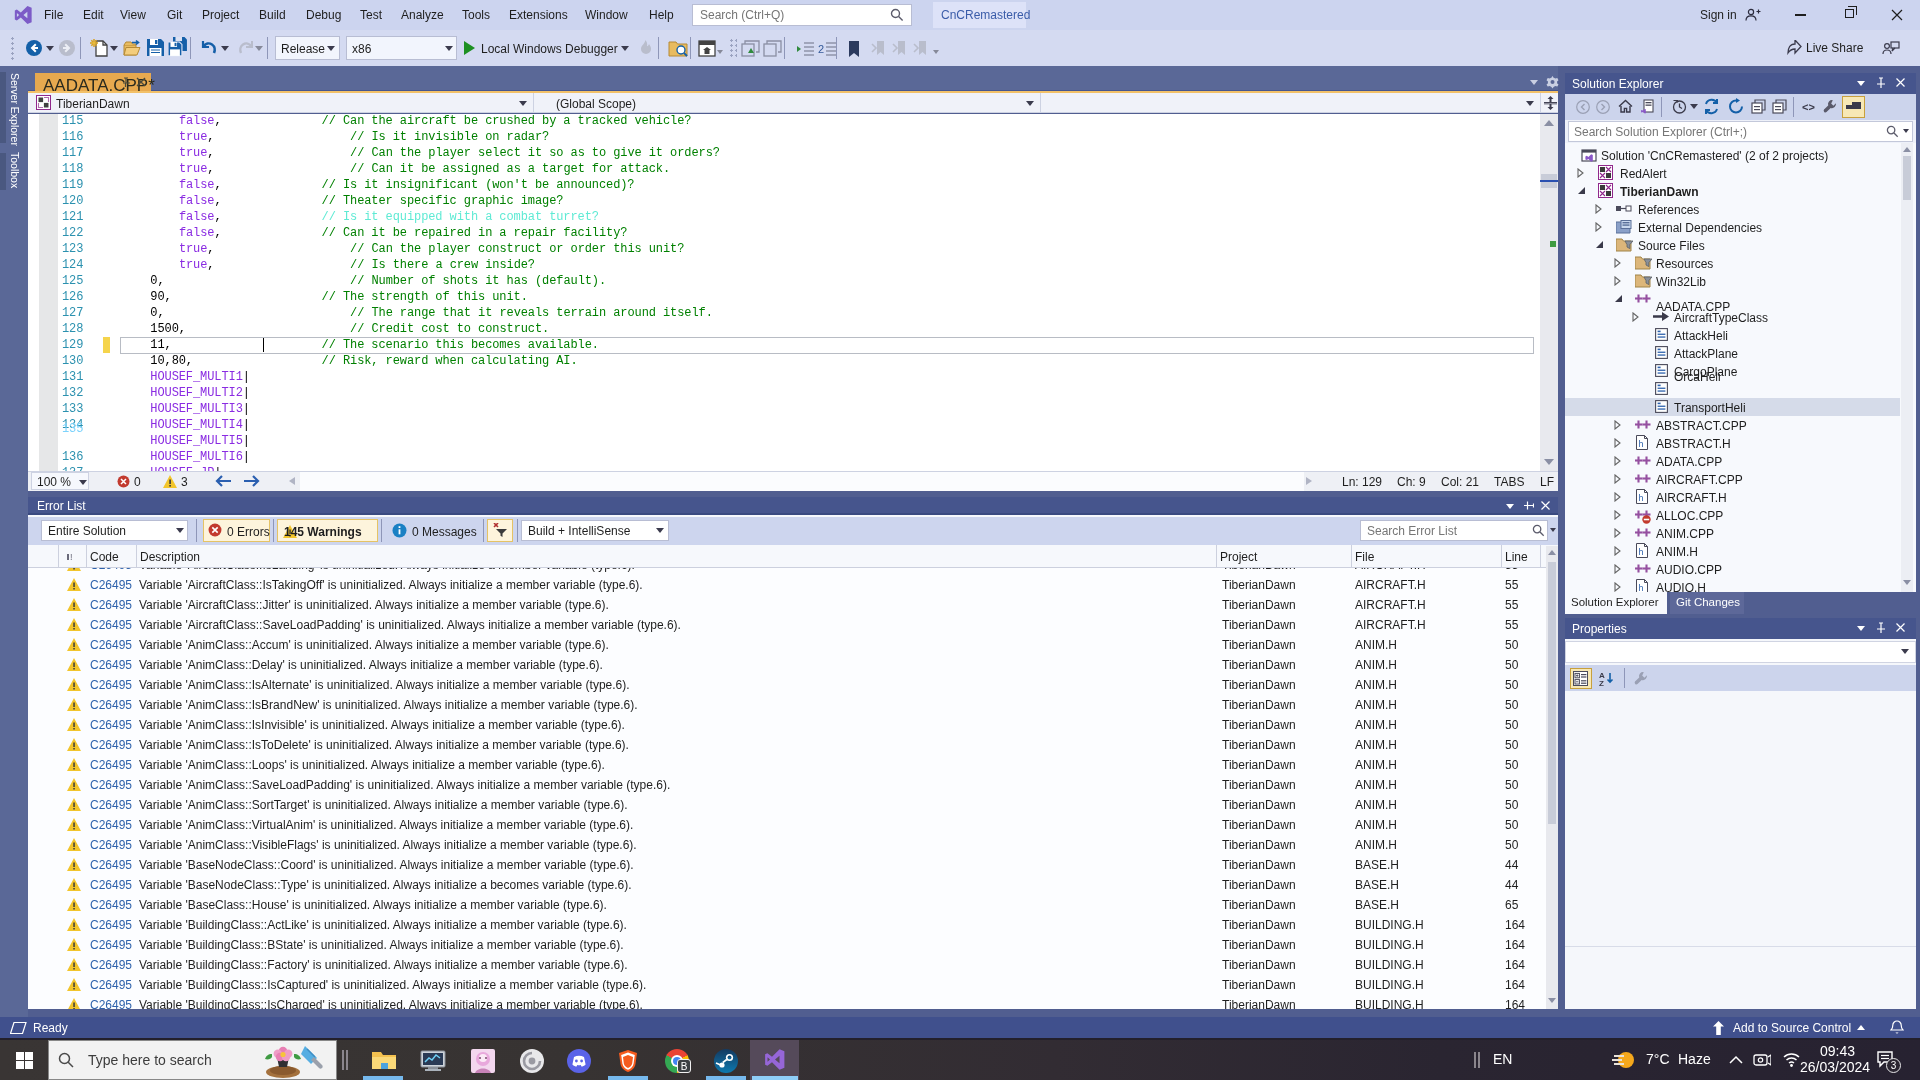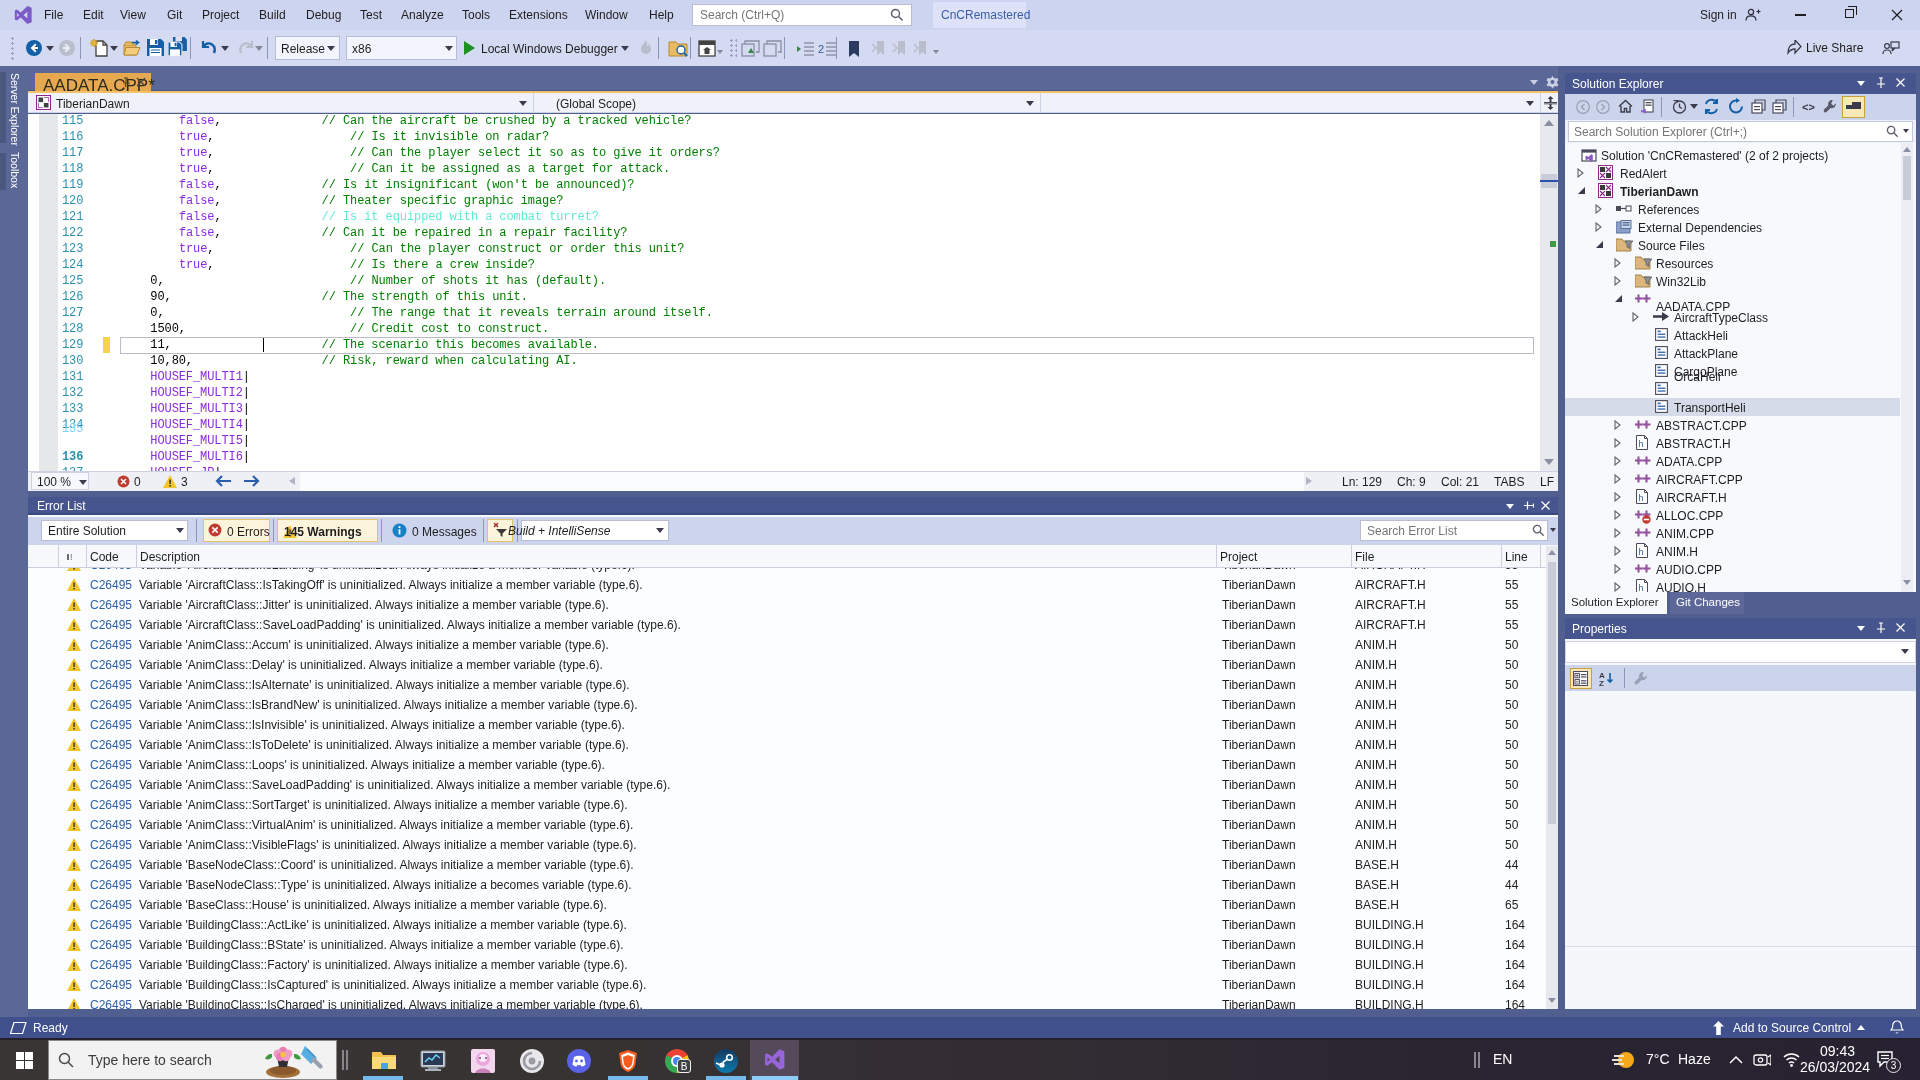--- a/index.html
+++ b/index.html
@@ -292,21 +292,21 @@
     <div class="abs mono" style="left:34px;top:257px;color:#2b91af;text-align:right;">131</div>
     <div class="abs mono" style="left:122.3px;top:257px;color:#8a2be2;">HOUSEF_MULTI1<span style="color:#000;">|</span></div>
     <div class="abs mono" style="left:34px;top:273px;color:#2b91af;">132</div>
     <div class="abs mono" style="left:122.3px;top:273px;color:#8a2be2;">HOUSEF_MULTI2<span style="color:#000;">|</span></div>
     <div class="abs mono" style="left:34px;top:289px;color:#2b91af;">133</div>
     <div class="abs mono" style="left:122.3px;top:289px;color:#8a2be2;">HOUSEF_MULTI3<span style="color:#000;">|</span></div>
     <div class="abs mono" style="left:34px;top:305px;color:#2b91af;">134</div>
     <div class="abs mono" style="left:122.3px;top:305px;color:#8a2be2;">HOUSEF_MULTI4<span style="color:#000;">|</span></div>
     <div class="abs mono" style="left:34px;top:309px;color:#7dd3fc;">135</div>
     <div class="abs mono" style="left:122.3px;top:321px;color:#8a2be2;">HOUSEF_MULTI5<span style="color:#000;">|</span></div>
-    <div class="abs mono" style="left:34px;top:337px;color:#2b91af;font-weight:bold;">136</div>
+    <div class="abs mono" style="left:34px;top:337px;color:#2b91af;">136</div>
     <div class="abs mono" style="left:122.3px;top:337px;color:#8a2be2;">HOUSEF_MULTI6<span style="color:#000;">|</span></div>
     <div class="abs mono" style="left:34px;top:353px;color:#2b91af;">137</div>
     <div class="abs mono" style="left:122.3px;top:353px;color:#8a2be2;">HOUSEF_JP<span style="color:#000;">|</span></div>
   </div>
 <div class="abs" style="left:263px;top:338px;width:1.4px;height:14px;background:#000;"></div>
 <div class="abs" style="left:1540px;top:114px;width:18px;height:357px;background:#e8e9ee;"></div>
 <div class="abs" style="left:1544px;top:120px;width:0;height:0;border-left:5px solid transparent;border-right:5px solid transparent;border-bottom:6px solid #8a8fa4;"></div>
 <div class="abs" style="left:1544px;top:459px;width:0;height:0;border-left:5px solid transparent;border-right:5px solid transparent;border-top:6px solid #8a8fa4;"></div>
 <div class="abs" style="left:1541px;top:174px;width:16px;height:14px;background:#c8ccd8;"></div>
 <div class="abs" style="left:1540px;top:180px;width:18px;height:2px;background:#2a50b0;"></div>
@@ -379,21 +379,21 @@
   </svg>
 <div class="abs" style="left:412px;top:525px;">0 Messages</div>
 <div class="abs tb-sep" style="left:483px;top:519px;height:23px;"></div>
 <div class="abs" style="left:487px;top:519px;width:26px;height:23px;background:#fdf4dc;border:1px solid #e5c365;"></div>
 <svg class="abs" style="left:492px;top:523px;" width="16" height="15" viewBox="0 0 16 15">
     <path d="M2 0l4 4M6 0 2 4" stroke="#b03030" stroke-width="1.6"></path>
     <path d="M4 6h11l-4.5 4.5V14l-2-1.2V10.5z" fill="#3a3a3a"></path>
   </svg>
 <div class="abs tb-sep" style="left:517px;top:519px;height:23px;"></div>
 <div class="abs" style="left:521px;top:520px;width:148px;height:21px;background:#fff;border:1px solid #b8bdd3;"></div>
-<div class="abs" style="left:508px;top:524px;font-style:italic;">Build + IntelliSense</div>
+<div class="abs" style="left:528px;top:524px;">Build + IntelliSense</div>
 <div class="abs caret" style="left:656px;top:528px;"></div>
 <div class="abs" style="left:1360px;top:520px;width:188px;height:21px;background:#fff;border:1px solid #b8bdd3;"></div>
 <div class="abs" style="left:1367px;top:524px;color:#767676;">Search Error List</div>
 <svg class="abs" style="left:1532px;top:524px;" width="13" height="13" viewBox="0 0 14 14">
     <circle cx="5.5" cy="5.5" r="4" fill="none" stroke="#5b5b6b" stroke-width="1.4"></circle>
     <line x1="8.6" y1="8.6" x2="12.6" y2="12.6" stroke="#5b5b6b" stroke-width="1.4"></line>
   </svg>
 <div class="abs caret" style="left:1550px;top:528px;border-left-width:3.5px;border-right-width:3.5px;border-top-width:4.5px;"></div>
 <div class="abs" style="left:28px;top:545px;width:1530px;height:23px;background:#f6f8fc;border-bottom:1px solid #ccd0de;"></div>
 <div class="abs" style="left:58px;top:545px;width:1px;height:23px;background:#ccd0de;"></div>

